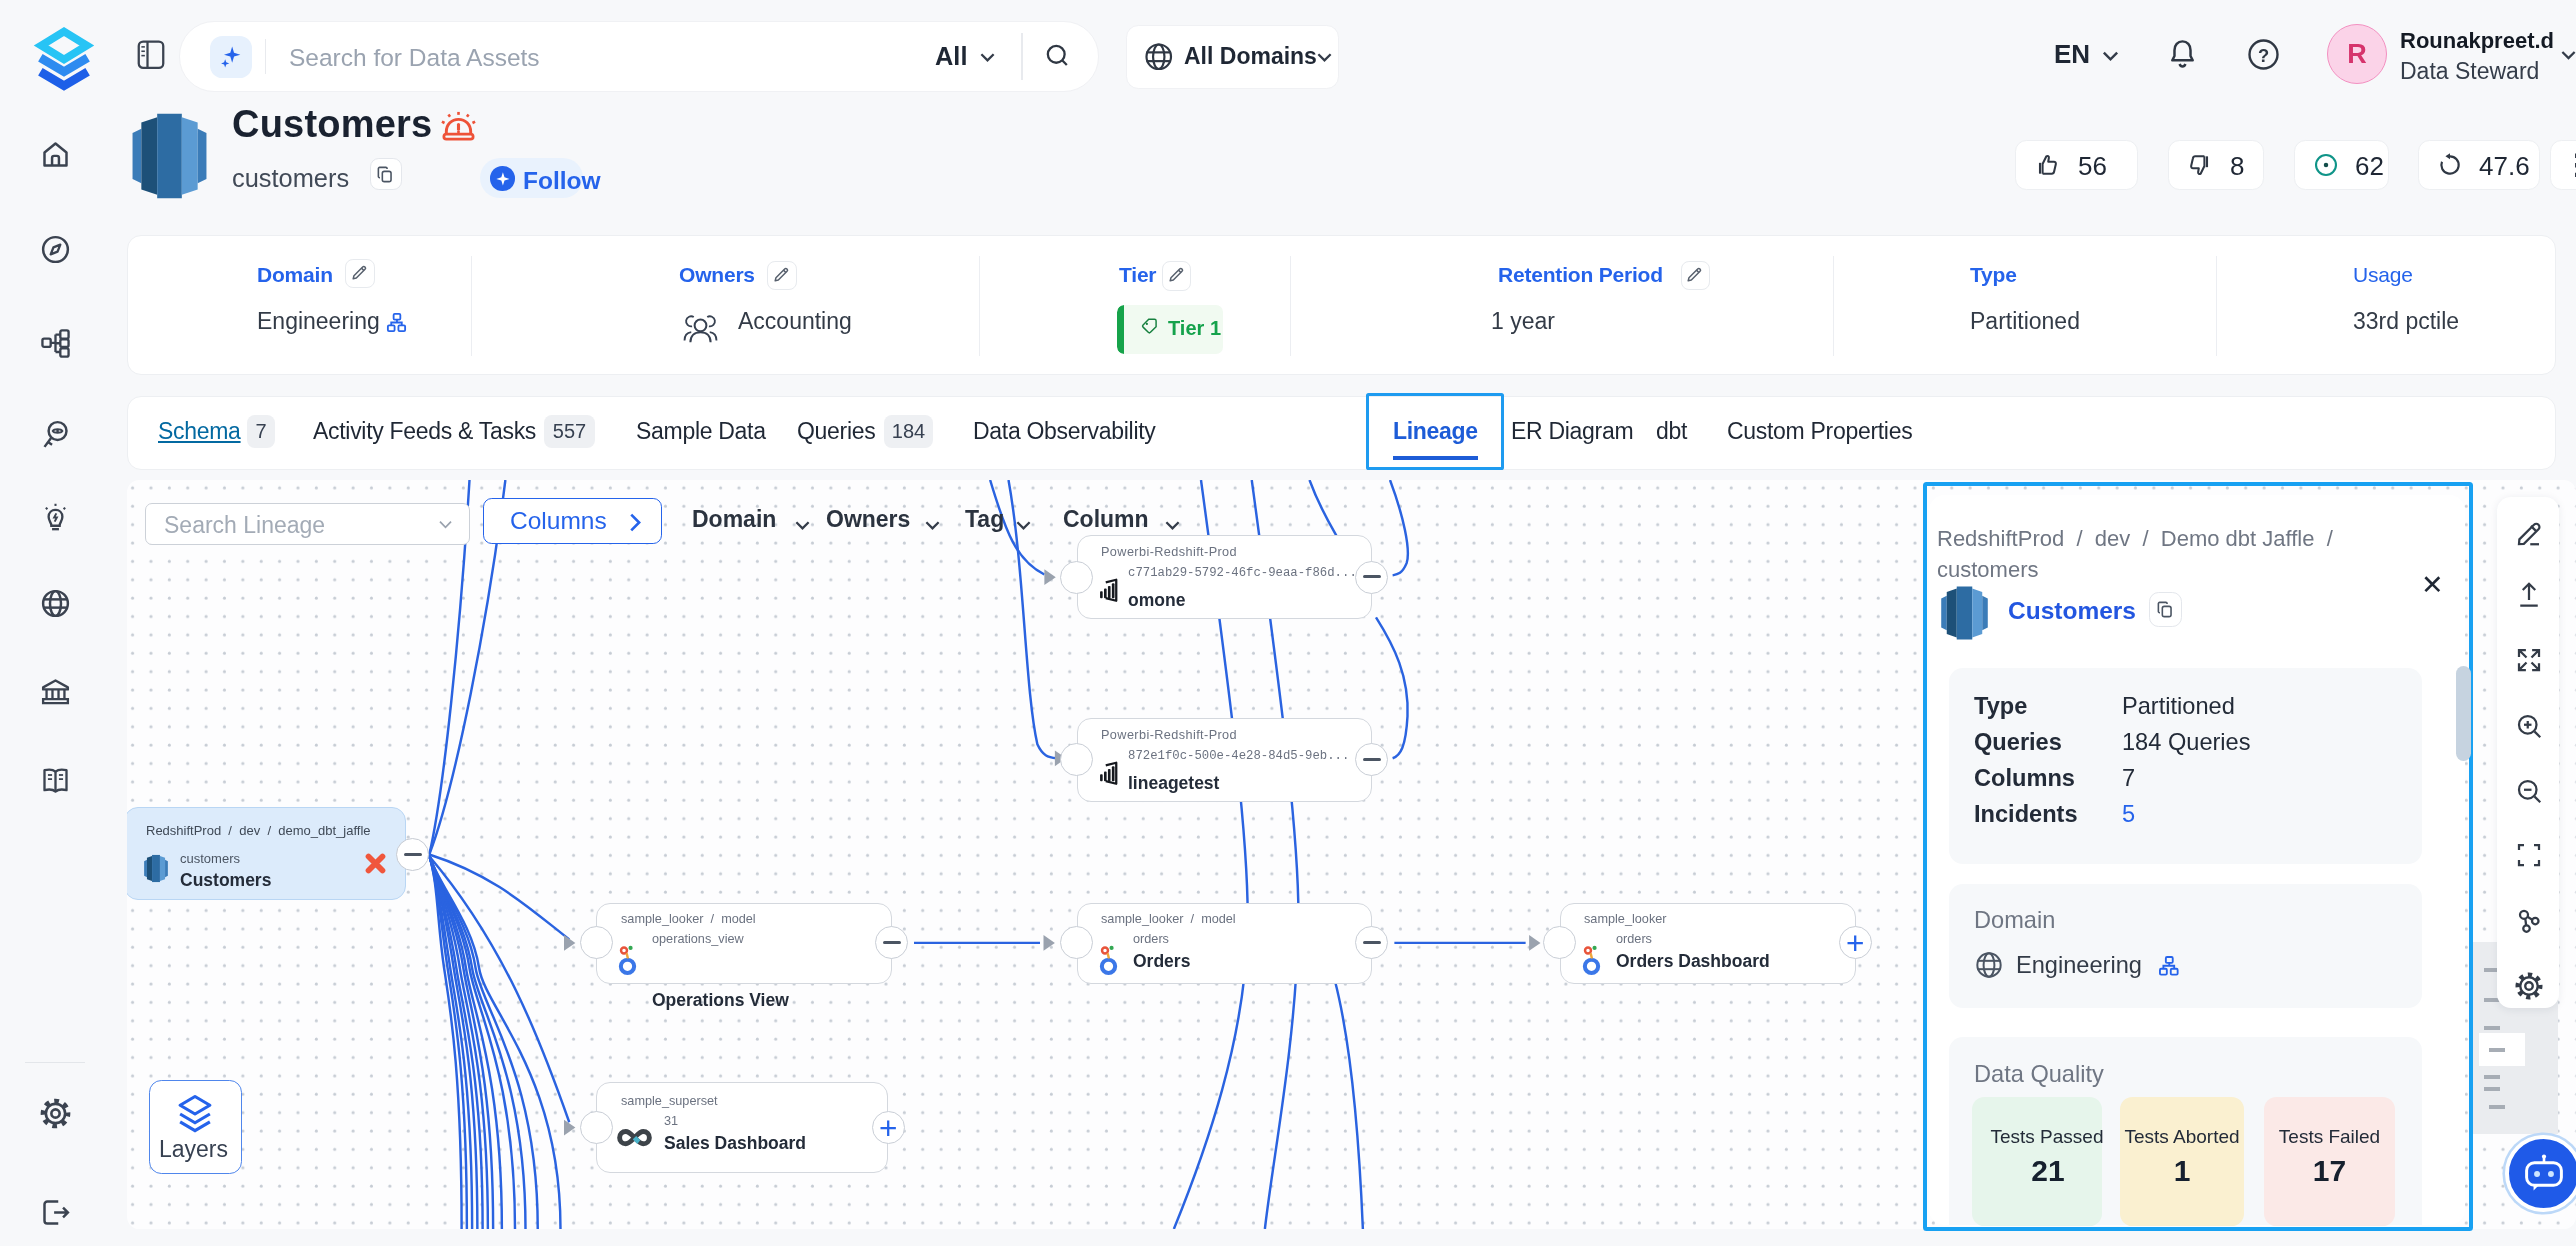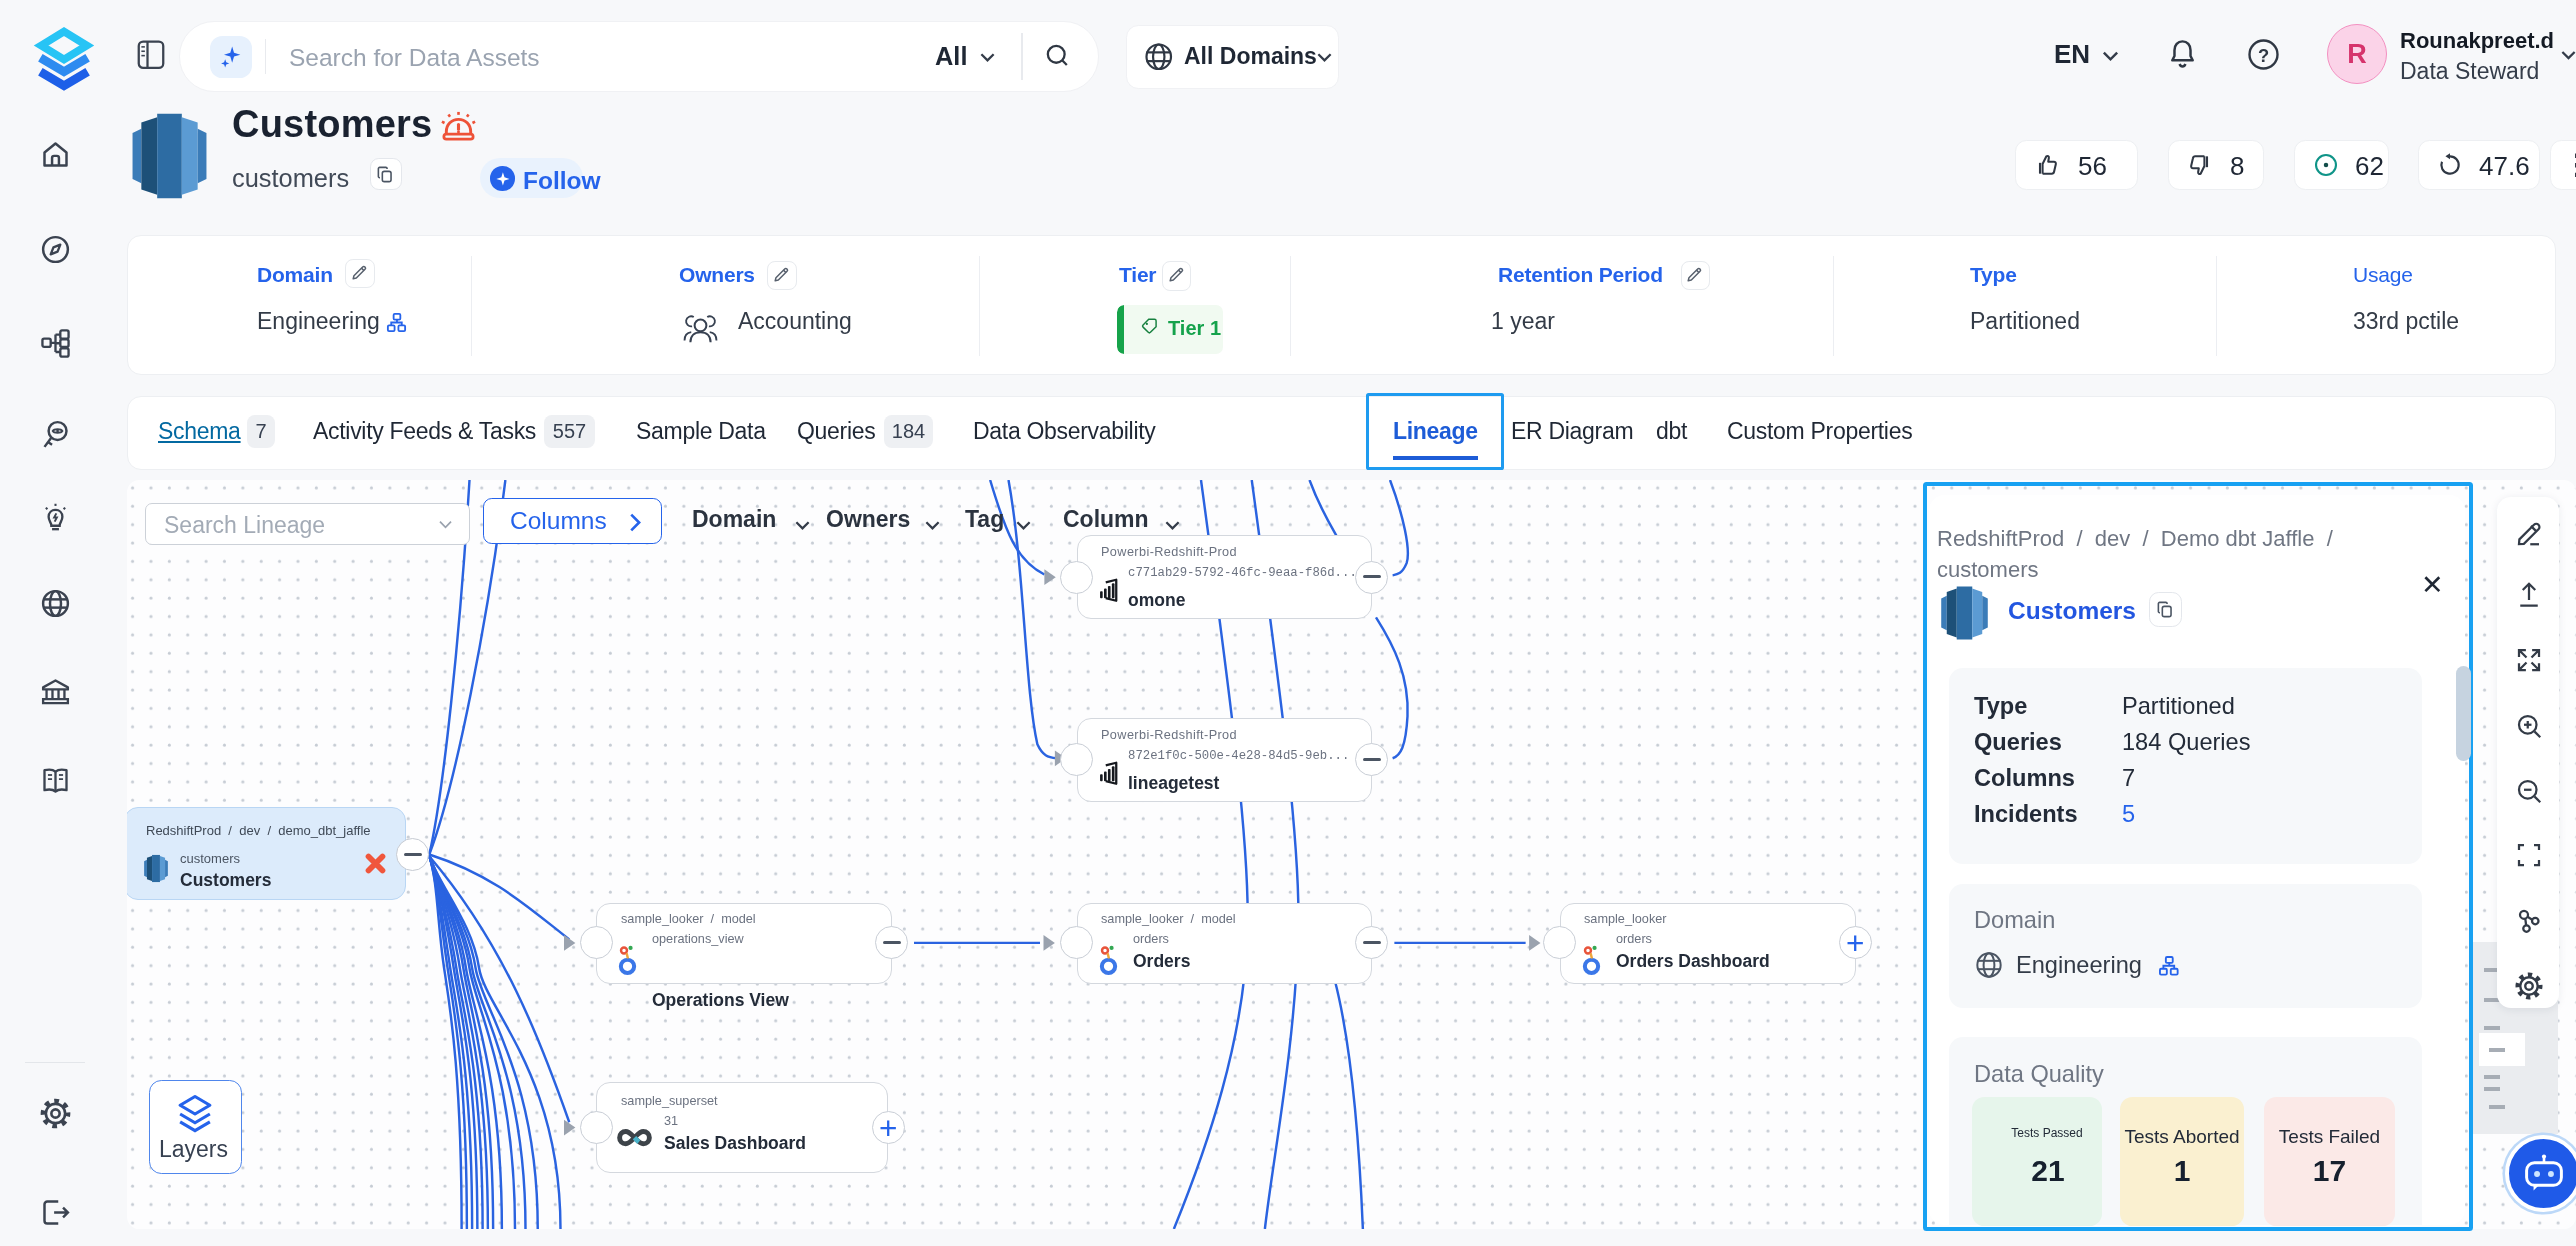--- a/index.html
+++ b/index.html
@@ -537,21 +537,21 @@
     <rect x="9" y="3" width="7" height="6" rx="1.2" fill="none" stroke="#2563eb" stroke-width="1.9"></rect>
     <rect x="3" y="15" width="7" height="6" rx="1.2" fill="none" stroke="#2563eb" stroke-width="1.9"></rect>
     <rect x="14" y="15" width="7" height="6" rx="1.2" fill="none" stroke="#2563eb" stroke-width="1.9"></rect>
     <path d="M12.5 9 L12.5 12 M6.5 15 L6.5 12 L17.5 12 L17.5 15" fill="none" stroke="#2563eb" stroke-width="1.9"></path>
   </svg>
 
 
 <div class="abs" style="left:1949px;top:1037px;width:473px;height:188px;background:#f6f8fa;border-radius:14px 14px 0 0;"></div>
 <div class="abs" style="left:1974px;top:1061px;font-size:23.6px;color:#6f7683;">Data Quality</div>
 <div class="abs" style="left:1972px;top:1097px;width:130px;height:129px;background:#e6f5eb;border-radius:12.3px;"></div>
-<div class="abs" style="left:1972px;top:1126px;width:150px;text-align:center;font-size:12px;color:#232b38;">Tests Passed</div>
+<div class="abs" style="left:1972px;top:1126px;width:150px;text-align:center;font-size:19px;color:#232b38;">Tests Passed</div>
 <div class="abs" style="left:1972px;top:1154px;width:152px;text-align:center;font-size:30px;font-weight:bold;color:#16202e;">21</div>
 <div class="abs" style="left:2120px;top:1097px;width:124px;height:129px;background:#faf0d0;border-radius:12.3px;"></div>
 <div class="abs" style="left:2120px;top:1126px;width:124px;text-align:center;font-size:19px;color:#232b38;">Tests Aborted</div>
 <div class="abs" style="left:2120px;top:1154px;width:124px;text-align:center;font-size:30px;font-weight:bold;color:#16202e;">1</div>
 <div class="abs" style="left:2264px;top:1097px;width:131px;height:129px;background:#fbe9e7;border-radius:12.3px;"></div>
 <div class="abs" style="left:2264px;top:1126px;width:131px;text-align:center;font-size:19px;color:#232b38;">Tests Failed</div>
 <div class="abs" style="left:2264px;top:1154px;width:131px;text-align:center;font-size:30px;font-weight:bold;color:#16202e;">17</div>
 
 
 <div class="abs" style="left:2505px;top:1135px;width:77px;height:77px;border-radius:50%;background:#1f5ae8;border:4.4px solid #fff;box-shadow:0 0 0 2.6px #bcd8f8;"></div>

